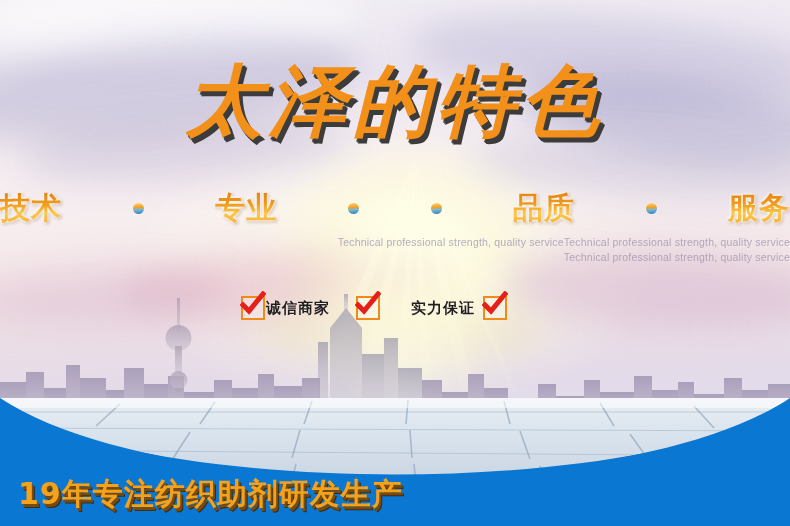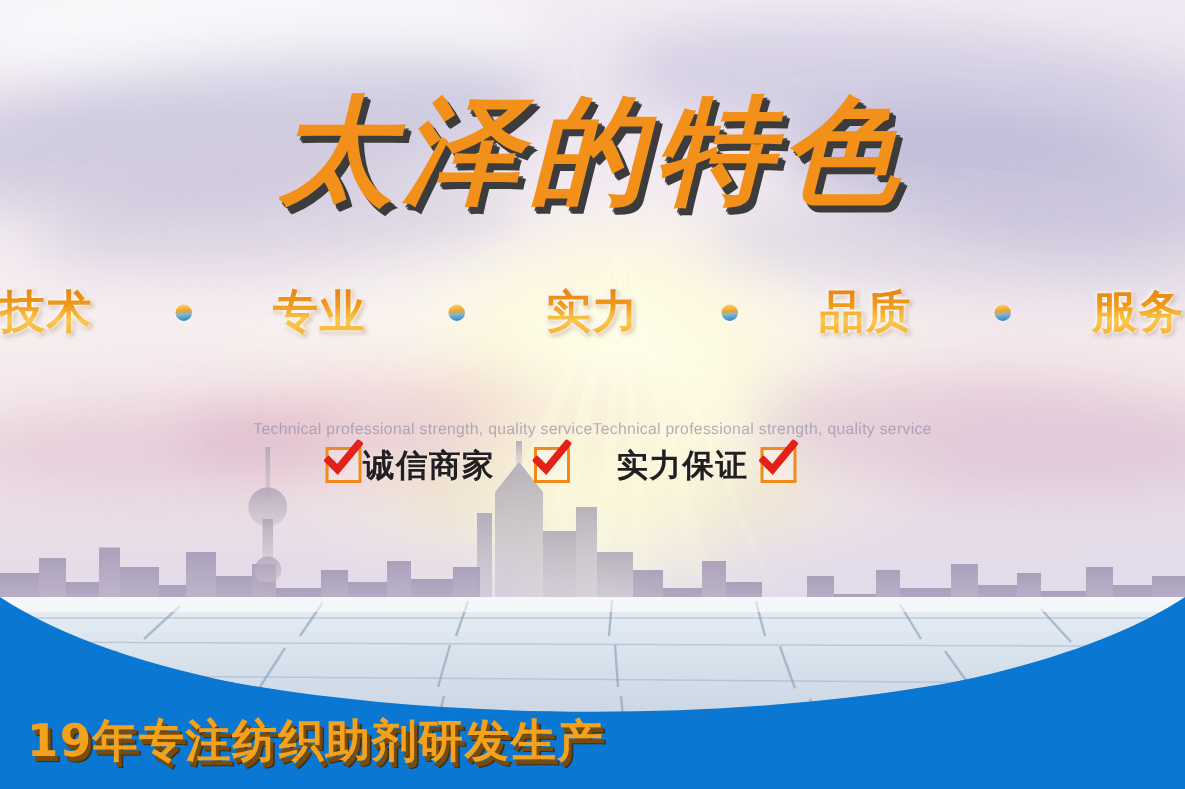--- a/index.html
+++ b/index.html
@@ -86,27 +86,26 @@
   }
   .sub-dot{
     width:11px;height:11px;border-radius:50%;
     background:linear-gradient(175deg,#fdd47a 0%,#f0a024 42%,#7fb9d8 58%,#2f7fb5 100%);
     box-shadow:0 0 2px rgba(255,255,255,.9);
     flex:0 0 auto;
   }
 
   
   .eng{
-    position:absolute;left:0;width:790px;text-align:center;
+    position:absolute;left:0;width:790px;text-align:right;
     font-family:"Liberation Sans","DejaVu Sans",sans-serif;
     font-size:10.5px;
     color:rgba(150,146,170,.72);
     letter-spacing:.2px;
     white-space:nowrap;
-    margin-top:44px;
   }
   .eng1{top:236px;}
   .eng2{top:251px;}
 
   
   .badges{
     position:absolute;left:0;top:296px;width:790px;
     display:flex;align-items:center;justify-content:center;
   }
   .badge{display:flex;align-items:center;}
@@ -114,21 +113,21 @@
   .badge-gap3{width:30px;}
   .badge-gap4{width:8px;}
   .badge-gap5{width:42px;}
   .chk{
     position:relative;width:20px;height:20px;flex:0 0 auto;
     border:2px solid #f08a1a;background:rgba(255,255,255,.28);
   }
   .chk svg{position:absolute;left:-3px;top:-7px;}
   .badge-label{
     font-family:"DejaVu Sans","Liberation Sans",sans-serif;
-    font-size:21px;font-weight:bold;color:#231f20;
+    font-size:15px;font-weight:bold;color:#231f20;
     margin-left:1px;letter-spacing:1px;white-space:nowrap;
     text-shadow:0 0 2px rgba(255,255,255,.55);
   }
 
   
   .bottom-text{
     position:absolute;left:18px;top:474px;
     font-family:"DejaVu Sans","Liberation Sans",sans-serif;
     font-size:30px;font-weight:bold;
     color:#f4a21c;
@@ -295,28 +294,28 @@
     <path d="M0,0 L0,20 C160,126 630,126 790,20 L790,0 Z" fill="none"></path>
   </svg>
 
   <div class="title">太泽的特色</div>
 
   <div class="sub-row">
     <span class="sub-word">技术</span>
     <span class="sub-dot"></span>
     <span class="sub-word">专业</span>
     <span class="sub-dot"></span>
-    <span class="sub-word">实力</span>
     <span class="sub-dot"></span>
     <span class="sub-word">品质</span>
     <span class="sub-dot"></span>
     <span class="sub-word">服务</span>
   </div>
 
   <div class="eng eng1">Technical professional strength, quality serviceTechnical professional strength, quality service</div>
+  <div class="eng eng2">Technical professional strength, quality service</div>
 
   <div class="badges">
 
     <div class="badge">
       <span class="chk">
         <svg width="26" height="26" viewBox="0 0 26 26">
           <path d="M3 14 L9 20 L23 3" stroke="#e32119" stroke-width="5" fill="none" stroke-linecap="square" stroke-linejoin="miter"></path>
         </svg>
       </span>
       <span class="badge-label">诚信商家</span>

